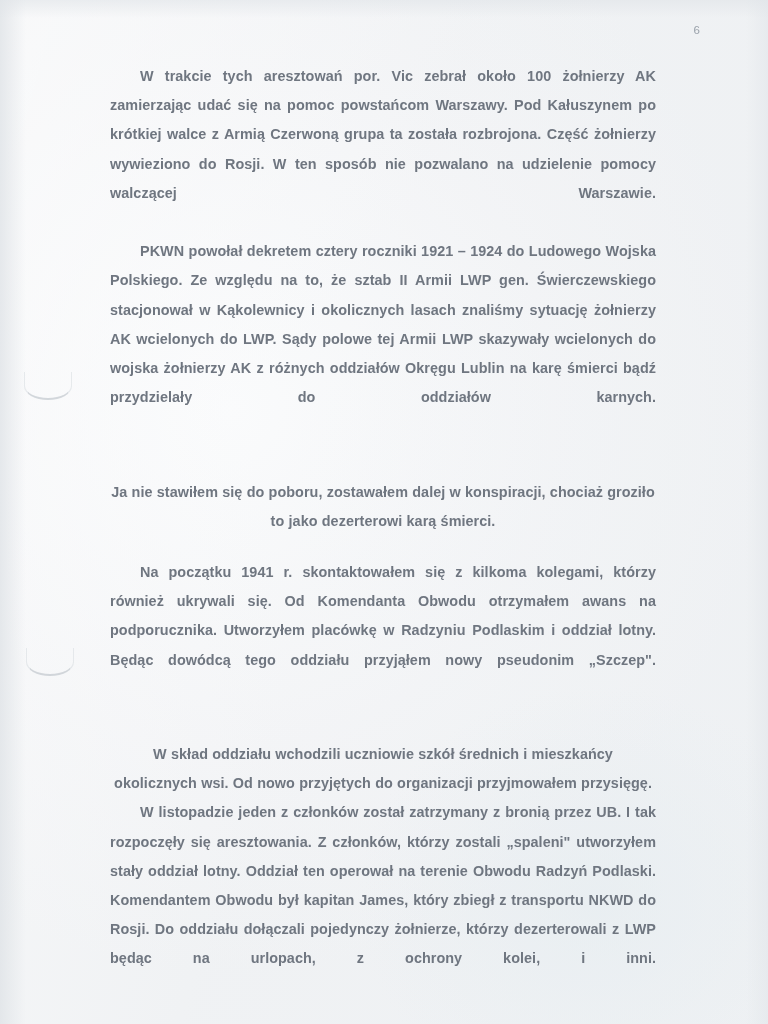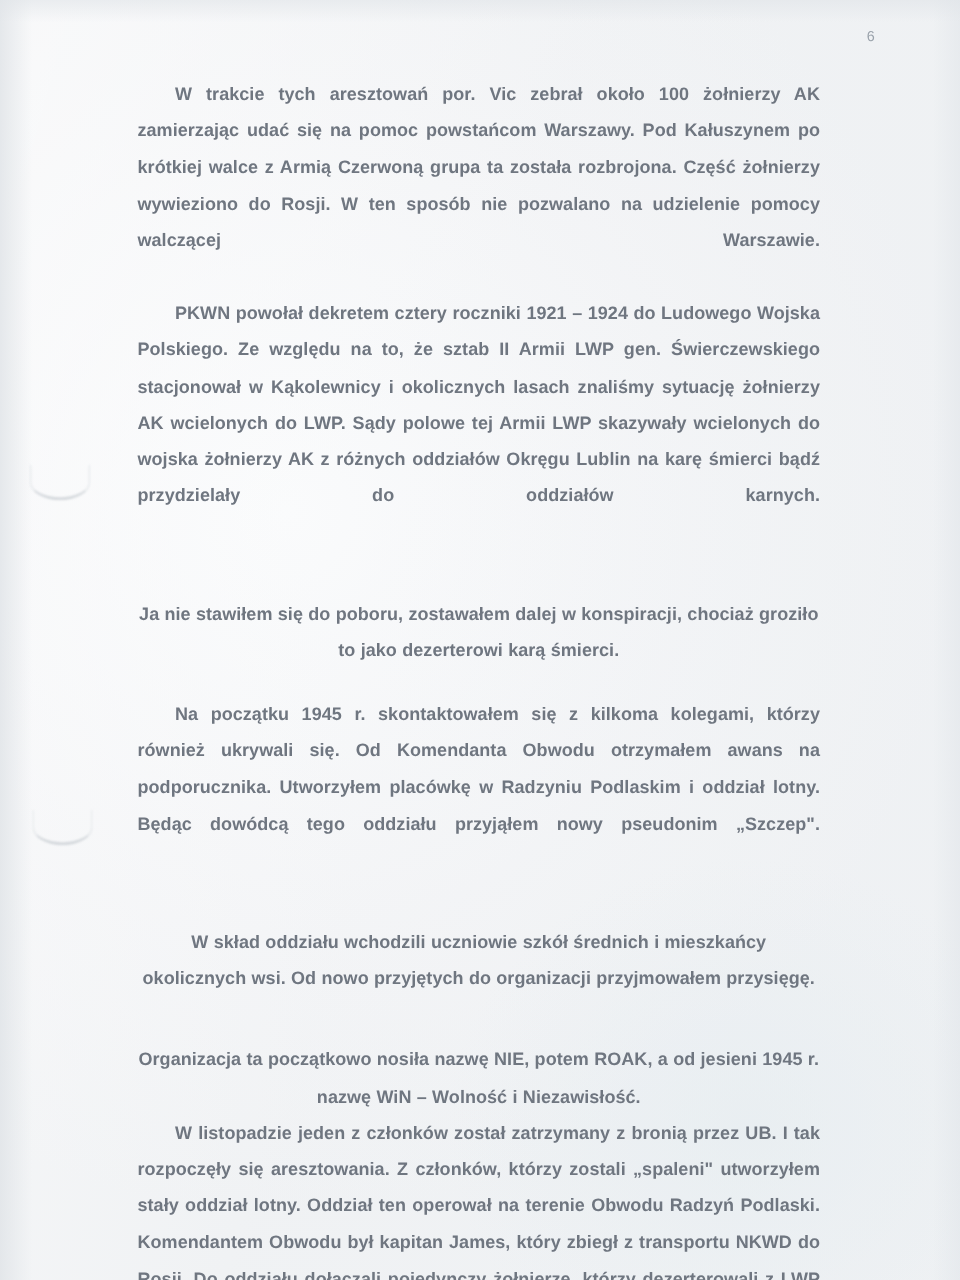--- a/index.html
+++ b/index.html
@@ -151,23 +151,22 @@
 
     <p class="body-text indent">W trakcie tych aresztowań por. Vic zebrał około 100 żołnierzy AK zamierzając udać się na pomoc powstańcom Warszawy. Pod Kałuszynem po krótkiej walce z Armią Czerwoną grupa ta została rozbrojona. Część żołnierzy wywieziono do Rosji. W ten sposób nie pozwalano na udzielenie pomocy walczącej Warszawie.</p>
 
     <p class="body-text indent">PKWN powołał dekretem cztery roczniki 1921 – 1924  do Ludowego Wojska Polskiego.  Ze względu na to, że sztab II Armii LWP gen. Świerczewskiego stacjonował w  Kąkolewnicy i okolicznych lasach znaliśmy sytuację żołnierzy AK wcielonych do LWP. Sądy polowe tej Armii LWP skazywały wcielonych do wojska żołnierzy AK z różnych oddziałów Okręgu Lublin na karę śmierci bądź przydzielały do oddziałów karnych.</p>
 
     <p class="body-text no-justify">Ja nie stawiłem się do poboru, zostawałem dalej w konspiracji, chociaż groziło to jako dezerterowi karą śmierci.</p>
 
     <div class="gap-md"></div>
 
 
-    <p class="body-text indent">Na początku 1945 r. skontaktowałem się z kilkoma kolegami, którzy również ukrywali się. Od Komendanta Obwodu otrzymałem awans na podporucznika. Utworzyłem placówkę w Radzyniu Podlaskim i oddział lotny. Będąc dowódcą tego oddziału przyjąłem nowy pseudonim „Szczep".</p>
+    <p class="body-text indent">Na początku 1941 r. skontaktowałem się z kilkoma kolegami, którzy również ukrywali się. Od Komendanta Obwodu otrzymałem awans na podporucznika. Utworzyłem placówkę w Radzyniu Podlaskim i oddział lotny. Będąc dowódcą tego oddziału przyjąłem nowy pseudonim „Szczep".</p>
 
     <p class="body-text no-justify">W skład oddziału wchodzili uczniowie szkół średnich i mieszkańcy okolicznych wsi. Od nowo przyjętych do organizacji przyjmowałem przysięgę.</p>
 
-    <p class="body-text no-justify">Organizacja ta początkowo nosiła nazwę NIE, potem ROAK, a od jesieni 1945 r. nazwę WiN – Wolność i Niezawisłość.</p>
 
 
     <p class="body-text indent">W listopadzie jeden z członków został zatrzymany z bronią przez UB. I tak rozpoczęły się aresztowania. Z członków, którzy zostali „spaleni" utworzyłem stały oddział lotny. Oddział ten operował na terenie Obwodu Radzyń Podlaski. Komendantem Obwodu był kapitan James, który zbiegł z transportu NKWD do Rosji. Do oddziału dołączali pojedynczy żołnierze, którzy dezerterowali z LWP będąc na urlopach, z ochrony kolei, i inni.</p>
 
   </div>
 </div>
 
 </body></html>

